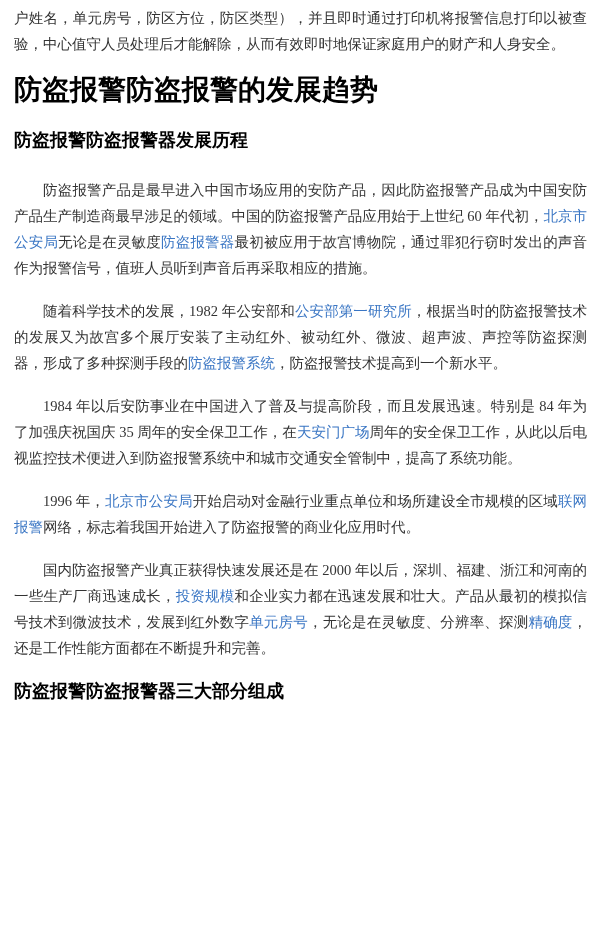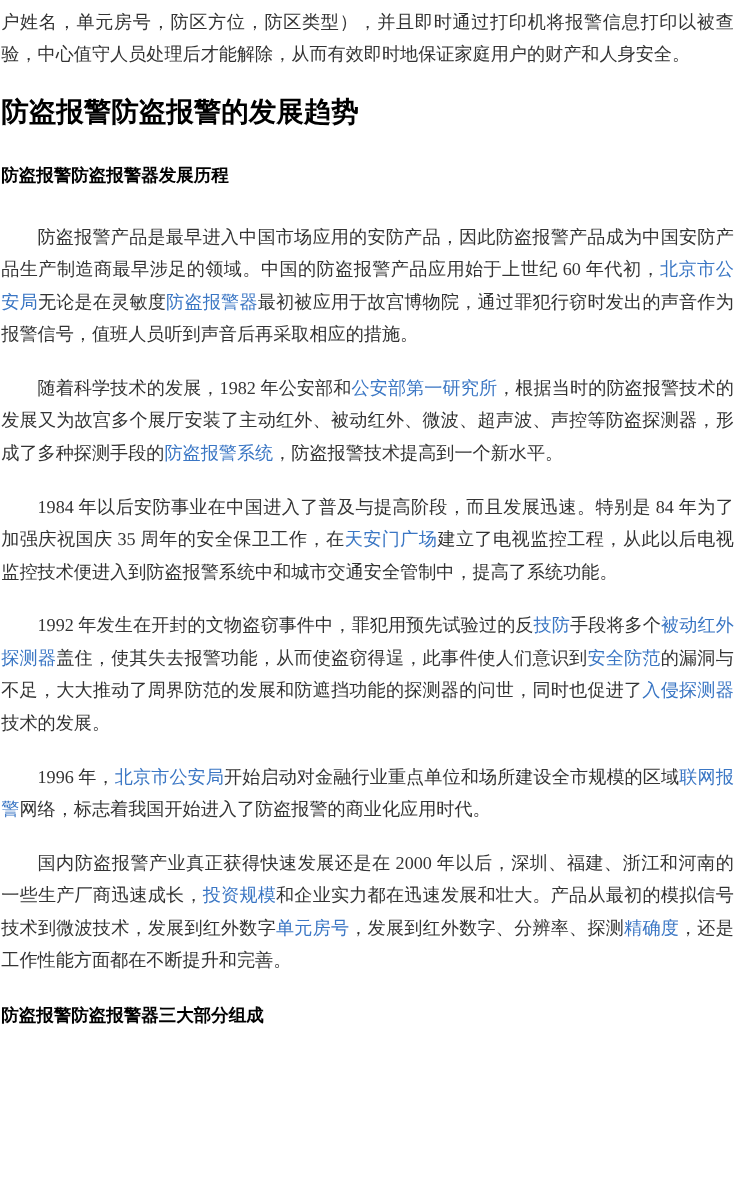--- a/index.html
+++ b/index.html
@@ -10,45 +10,45 @@
   }
   *{box-sizing:border-box;}
   html,body{margin:0;padding:0;}
   body{
     width:600px;height:943px;overflow:hidden;
     background:var(--bg);
     font-family:"Liberation Serif","DejaVu Serif",serif;
   }
   .page{
     width:600px;height:943px;
-    padding:5px 13px 0 1px;
+    padding:5px 13px 0 14px;
   }
   .article p{
     margin:0 0 17px 0;
     font-size:14.5px;
     line-height:26px;
     color:var(--text);
     text-align:justify;
     text-indent:2em;
   }
   .article p.p-cont{
     text-indent:0;
   }
   .article h1{
     margin:18px 0 22px 0;
     font-family:"Liberation Sans","DejaVu Sans",sans-serif;
-    font-size:22px;
+    font-size:28px;
     line-height:30px;
     font-weight:bold;
     color:var(--heading);
   }
   .article h2{
     margin:0 0 24px 0;
     font-family:"Liberation Sans","DejaVu Sans",sans-serif;
-    font-size:14px;
+    font-size:18px;
     line-height:26px;
     font-weight:bold;
     color:var(--heading);
   }
   .article h2.last{
     margin-bottom:0;
   }
   .article a.link{
     color:var(--link);
     text-decoration:none;
@@ -58,19 +58,18 @@
 </head>
 <body>
 
 <div class="page">
   <div class="article" id="article">
       <p class="p-cont"><span>户姓名，单元房号，防区方位，防区类型），并且即时通过打印机将报警信息打印以被查验，中心值守人员处理后才能解除，从而有效即时地保证家庭用户的财产和人身安全。</span></p>
       <h1>防盗报警防盗报警的发展趋势</h1>
       <h2>防盗报警防盗报警器发展历程</h2>
       <p><span>防盗报警产品是最早进入中国市场应用的安防产品，因此防盗报警产品成为中国安防产品生产制造商最早涉足的领域。中国的防盗报警产品应用始于上世纪 60 年代初，</span><a class="link">北京市公安局</a><span>无论是在灵敏度</span><a class="link">防盗报警器</a><span>最初被应用于故宫博物院，通过罪犯行窃时发出的声音作为报警信号，值班人员听到声音后再采取相应的措施。</span></p>
       <p><span>随着科学技术的发展，1982 年公安部和</span><a class="link">公安部第一研究所</a><span>，根据当时的防盗报警技术的发展又为故宫多个展厅安装了主动红外、被动红外、微波、超声波、声控等防盗探测器，形成了多种探测手段的</span><a class="link">防盗报警系统</a><span>，防盗报警技术提高到一个新水平。</span></p>
-      <p><span>1984 年以后安防事业在中国进入了普及与提高阶段，而且发展迅速。特别是 84 年为了加强庆祝国庆 35 周年的安全保卫工作，在</span><a class="link">天安门广场</a><span>建立了电视监控工程，从此以后电视监控技术便进入到防盗报警系统中和城市交通安全管制中，提高了系统功能。</span></p>
-      <p><span>1992 年发生在开封的文物盗窃事件中，罪犯用预先试验过的反</span><a class="link">技防</a><span>手段将多个</span><a class="link">被动红外探测器</a><span>盖住，使其失去报警功能，从而使盗窃得逞，此事件使人们意识到</span><a class="link">安全防范</a><span>的漏洞与不足，大大推动了周界防范的发展和防遮挡功能的探测器的问世，同时也促进了</span><a class="link">入侵探测器</a><span>技术的发展。</span></p>
+      <p><span>1984 年以后安防事业在中国进入了普及与提高阶段，而且发展迅速。特别是 84 年为了加强庆祝国庆 35 周年的安全保卫工作，在</span><a class="link">天安门广场</a><span>周年的安全保卫工作，从此以后电视监控技术便进入到防盗报警系统中和城市交通安全管制中，提高了系统功能。</span></p>
       <p><span>1996 年，</span><a class="link">北京市公安局</a><span>开始启动对金融行业重点单位和场所建设全市规模的区域</span><a class="link">联网报警</a><span>网络，标志着我国开始进入了防盗报警的商业化应用时代。</span></p>
-      <p><span>国内防盗报警产业真正获得快速发展还是在 2000 年以后，深圳、福建、浙江和河南的一些生产厂商迅速成长，</span><a class="link">投资规模</a><span>和企业实力都在迅速发展和壮大。产品从最初的模拟信号技术到微波技术，发展到红外数字</span><a class="link">单元房号</a><span>，发展到红外数字、分辨率、探测</span><a class="link">精确度</a><span>，还是工作性能方面都在不断提升和完善。</span></p>
+      <p><span>国内防盗报警产业真正获得快速发展还是在 2000 年以后，深圳、福建、浙江和河南的一些生产厂商迅速成长，</span><a class="link">投资规模</a><span>和企业实力都在迅速发展和壮大。产品从最初的模拟信号技术到微波技术，发展到红外数字</span><a class="link">单元房号</a><span>，无论是在灵敏度、分辨率、探测</span><a class="link">精确度</a><span>，还是工作性能方面都在不断提升和完善。</span></p>
       <h2 class="last">防盗报警防盗报警器三大部分组成</h2>
     </div>
 </div>
 
 </body></html>

